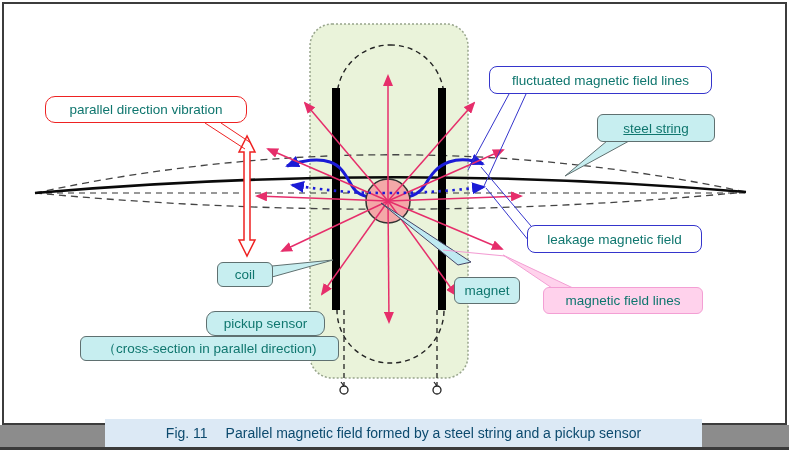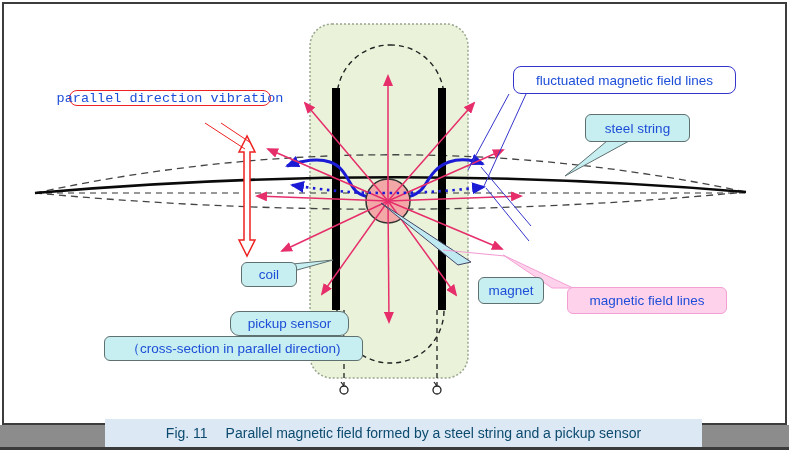--- a/index.html
+++ b/index.html
@@ -2,21 +2,21 @@
 <html><head>
 <meta charset="utf-8">
 <style>
   html,body{margin:0;padding:0;background:#fff;}
   #stage{position:relative;width:789px;height:450px;font-family:"Liberation Sans","DejaVu Sans",sans-serif;overflow:hidden;background:#fff;}
   .frame{position:absolute;left:2px;top:2px;width:781px;height:419px;border:2px solid #3c3c3c;background:#fff;z-index:1;}
   .gray-strip{position:absolute;left:0;top:425px;width:789px;height:25px;background:#8c8c8c;z-index:2;}
   .dark-strip{position:absolute;left:0;top:447px;width:789px;height:3px;background:#3b3b3b;z-index:3;}
   svg.diagram{position:absolute;left:0;top:0;z-index:4;}
   .callout{position:absolute;display:flex;align-items:center;justify-content:center;
-           font-size:13.5px;color:#1d4ed8;white-space:nowrap;z-index:6;box-sizing:border-box;margin-left:24px;}
+           font-size:13.5px;color:#0f766e;white-space:nowrap;z-index:6;box-sizing:border-box;}
   .c-red{background:#fff;border:1.5px solid #ee2222;border-radius:10px;}
   .c-blue{background:#fff;border:1.5px solid #3535cc;border-radius:8px;}
   .c-cyan{background:#c7eef0;border:1.5px solid #5f7070;border-radius:6px;}
   .c-pink{background:#ffd2ec;border:1.5px solid #f39fd4;border-radius:6px;}
   .caption-bar{position:absolute;left:105px;top:419px;width:597px;height:28px;background:#dce9f5;
                display:flex;align-items:center;justify-content:center;font-size:14px;color:#0c4a6e;z-index:7;}
   .caption-bar .pre{margin-right:18px;}
 </style>
 </head>
 <body>
@@ -94,26 +94,27 @@
       <line x1="529" y1="241" x2="486" y2="188"></line>
     </g>
 
     <polygon points="607,141 629,141 565,176" fill="#c7eef0" stroke="#5f7070" stroke-width="1"></polygon>
     <polygon points="272,266 272,277 333,260" fill="#c7eef0" stroke="#5f7070" stroke-width="1"></polygon>
     <polygon points="458,265 471,262 381,203" fill="#bfeaf2" stroke="#446" stroke-width="1"></polygon>
     <line x1="505" y1="256" x2="443" y2="250" stroke="#f39fd4" stroke-width="1.2"></line>
     <polygon points="552,288 573,288 503,255" fill="#ffd2ec" stroke="#f39fd4" stroke-width="1"></polygon>
   </svg>
 
-  <div class="callout c-red" style="left:45px;top:90px;width:202px;height:16px;font-family:Liberation Mono, monospace;">parallel direction vibration</div>
+  <div class="callout c-red" style="left:45px;top:96px;width:202px;height:27px;">parallel direction vibration</div>
 
   <div class="callout c-blue" style="left:489px;top:66px;width:223px;height:28px;">fluctuated magnetic field lines</div>
 
-  <div class="callout c-cyan" style="left:561px;top:114px;width:105px;height:28px;">steel string</div>
+  <div class="callout c-cyan" style="left:597px;top:114px;width:118px;height:28px;text-decoration:underline;">steel string</div>
 
+  <div class="callout c-blue" style="left:527px;top:225px;width:175px;height:28px;">leakage magnetic field</div>
 
   <div class="callout c-cyan" style="left:217px;top:262px;width:56px;height:25px;">coil</div>
 
   <div class="callout c-cyan" style="left:454px;top:277px;width:66px;height:27px;">magnet</div>
 
   <div class="callout c-pink" style="left:543px;top:287px;width:160px;height:27px;">magnetic field lines</div>
 
   <div class="callout c-cyan" style="left:206px;top:311px;width:119px;height:25px;border-radius:9px;">pickup sensor</div>
 
   <div class="callout c-cyan" style="left:80px;top:336px;width:259px;height:25px;">（cross-section in parallel direction)</div>

